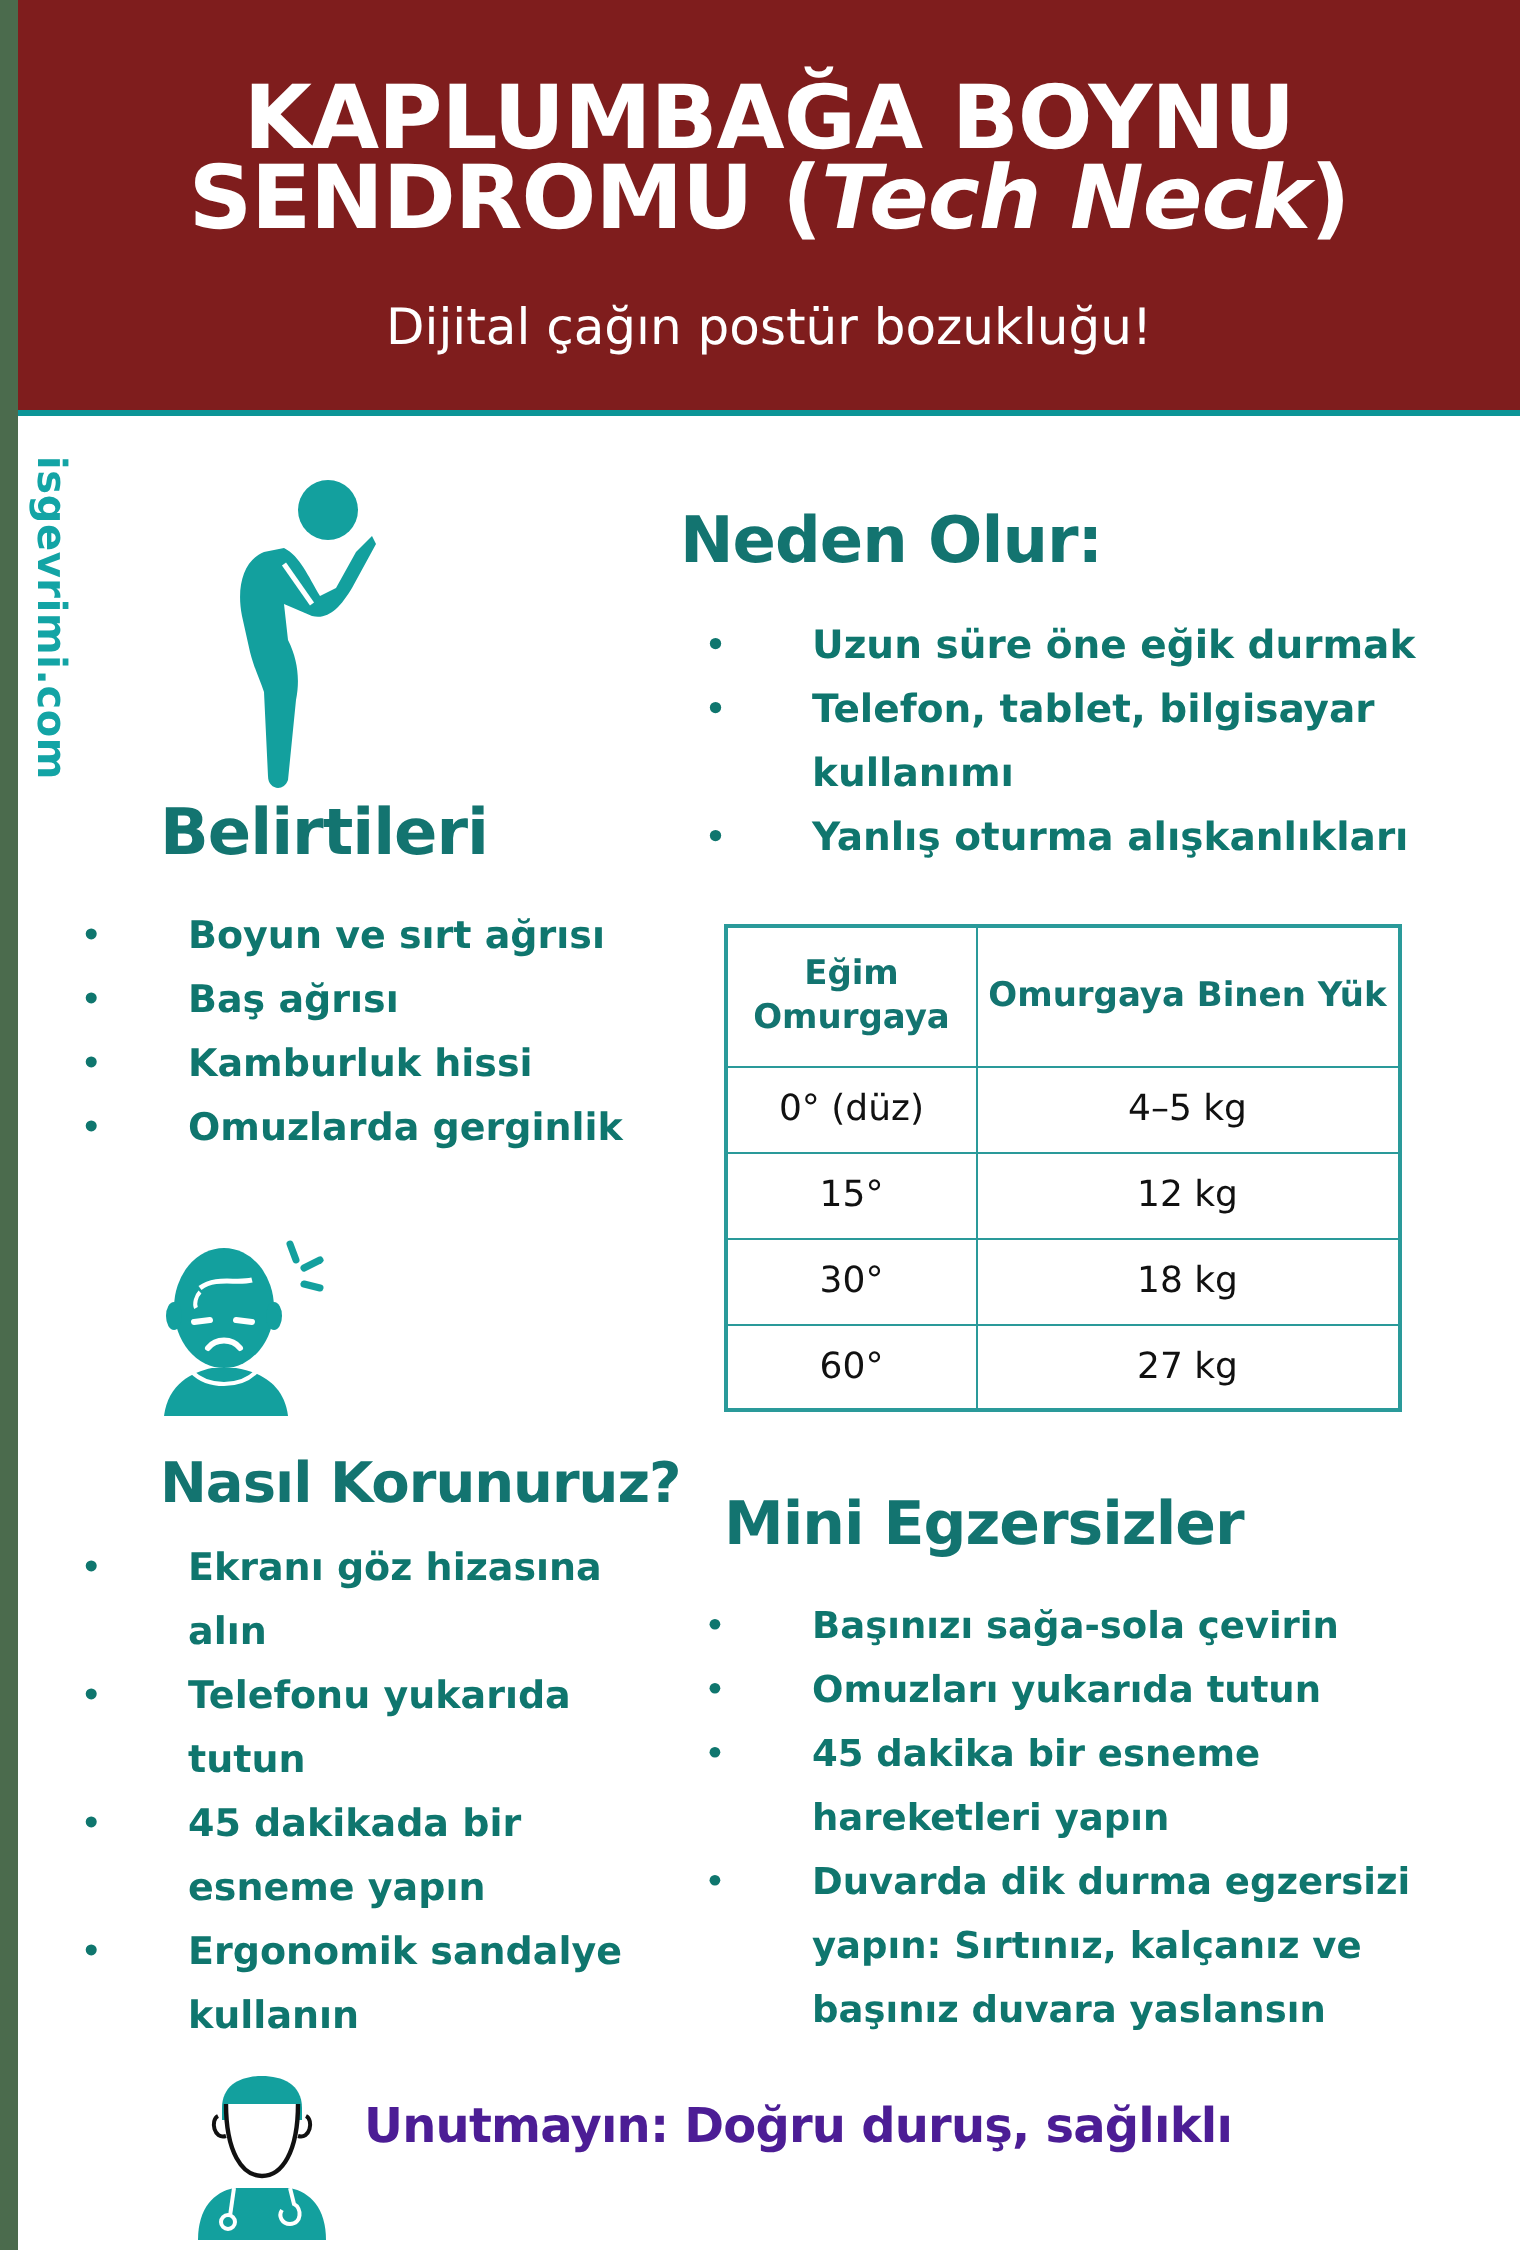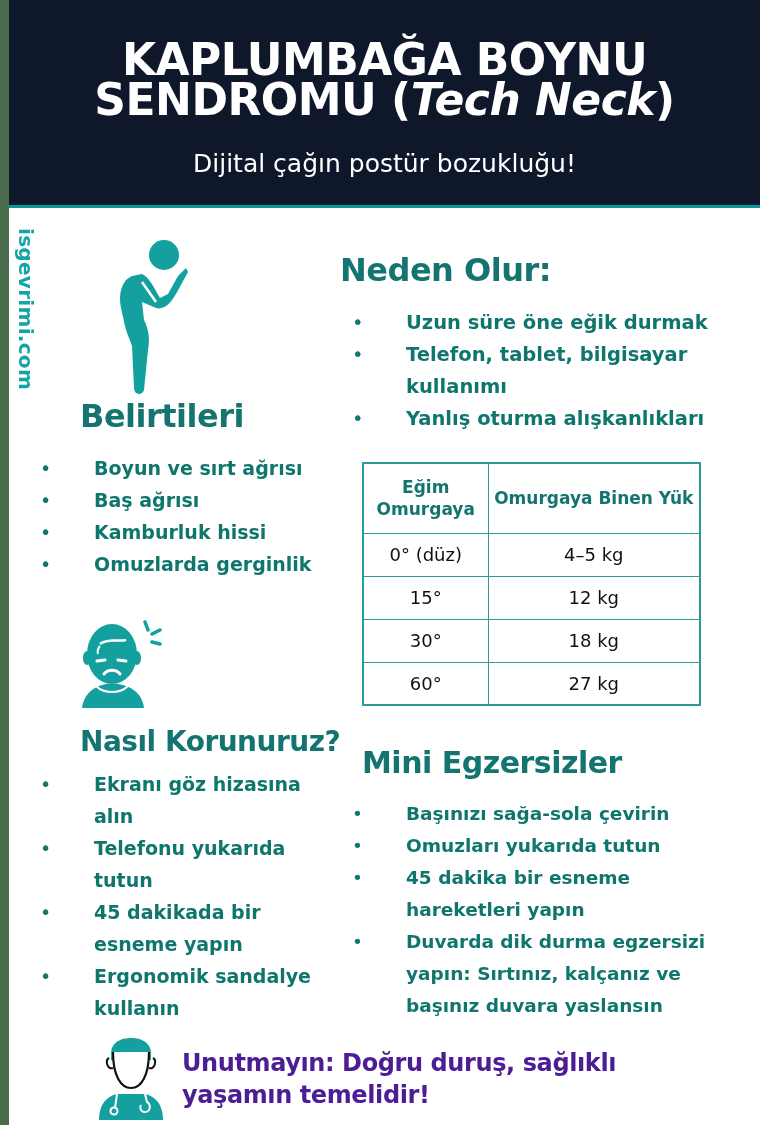--- a/index.html
+++ b/index.html
@@ -1,21 +1,21 @@
 <!DOCTYPE html>
 <html><head>
 <meta charset="utf-8">
 <style>
   * { box-sizing: border-box; margin: 0; padding: 0; }
   html, body { width: 760px; height: 1125px; background: #ffffff; overflow: hidden; }
   body { position: relative; font-family: "Liberation Sans", "DejaVu Sans", sans-serif; color: #111; }
 
   .left-strip { position: absolute; left: 0; top: 0; width: 9px; height: 1125px; background: #4b6b4d; }
 
-  .header { position: absolute; left: 9px; top: 0; width: 751px; height: 208px; background: #0f172a; border-bottom: 3px solid #0c9597; text-align: center; color: #fff; }
+  .header { position: absolute; left: 9px; top: 0; width: 751px; height: 208px; background: #7f1d1d; border-bottom: 3px solid #0c9597; text-align: center; color: #fff; }
   .header .title-line { font-family: "DejaVu Sans", sans-serif; font-weight: bold; font-size: 44px; letter-spacing: -0.5px; line-height: 52px; }
   .header .l1 { position: absolute; left: 0; right: 0; top: 34px; }
   .header .l2 { position: absolute; left: 0; right: 0; top: 74px; }
   .header .l2 .it { font-style: italic; }
   .header .sub { position: absolute; left: 0; right: 0; top: 148px; font-family: "DejaVu Sans", sans-serif; font-size: 25px; line-height: 32px; }
 
   .vtext { position: absolute; left: 16px; top: 228px; width: 22px; height: 170px; }
   .vtext span { position: absolute; left: 22px; top: 0; transform-origin: 0 0; transform: rotate(90deg); font-family: "DejaVu Sans", sans-serif; font-weight: bold; font-size: 20px; color: #13a4a5; white-space: nowrap; letter-spacing: 0.3px; }
 
   .heading { position: absolute; font-family: "DejaVu Sans", sans-serif; font-weight: bold; color: #137470; letter-spacing: -0.5px; white-space: nowrap; }
@@ -135,14 +135,13 @@
   <path d="M12 20 C8 22 10 32 16 30" stroke="#111" stroke-width="2" fill="none"></path>
   <path d="M56 20 C60 22 58 32 52 30" stroke="#111" stroke-width="2" fill="none"></path>
   <path d="M2 82 C2 66 10 58 20 56 L48 56 C58 58 66 66 66 82 Z" fill="#13a09e"></path>
   <path d="M20 56 L18 70" stroke="#fff" stroke-width="2" fill="none"></path>
   <circle cx="17" cy="73" r="3.5" stroke="#fff" stroke-width="2" fill="none"></circle>
   <path d="M48 56 L50 64 C54 66 54 74 48 74 C44 74 42 70 44 67" stroke="#fff" stroke-width="2" fill="none"></path>
 </svg>
 
 <div class="footer-text">
   <div>Unutmayın: Doğru duruş, sağlıklı</div>
-  <div>yaşamın temelidir!</div>
 </div>
 
 </body></html>

